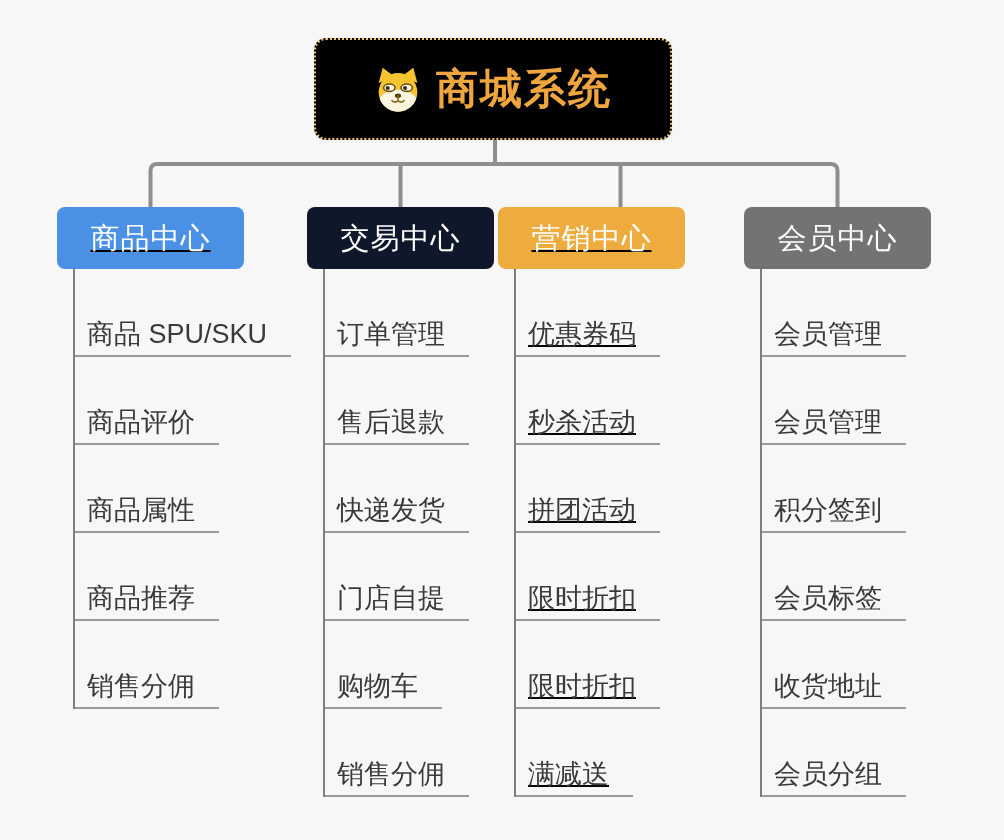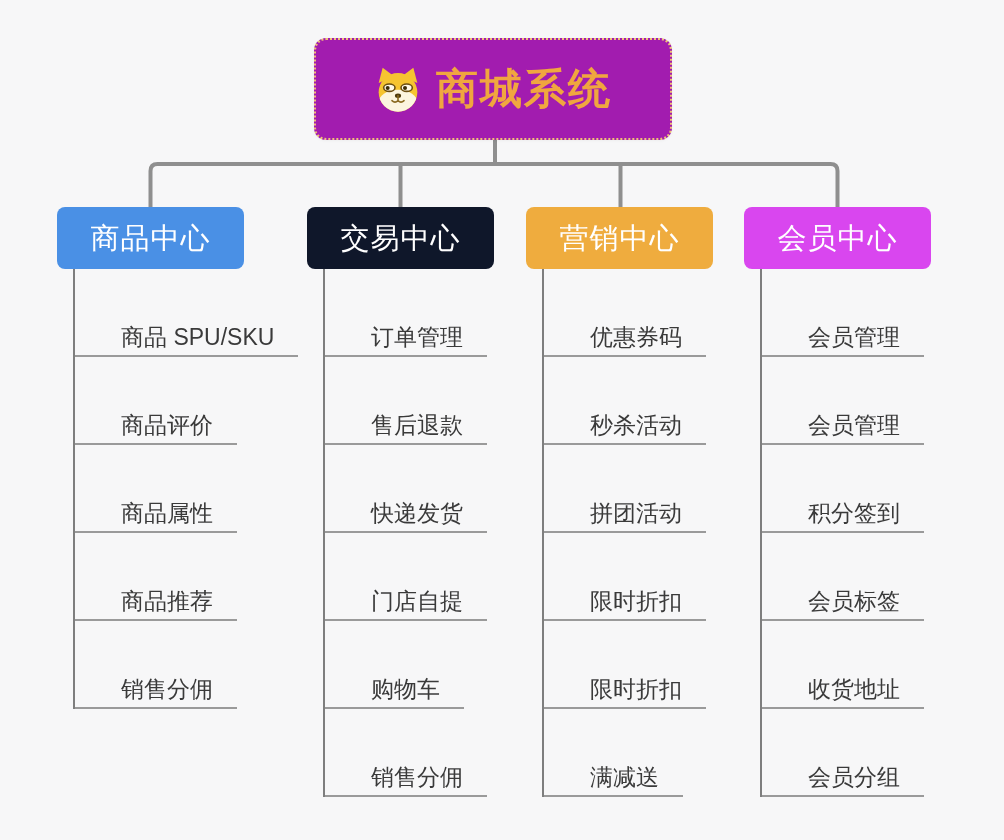--- a/index.html
+++ b/index.html
@@ -10,21 +10,21 @@
     overflow:hidden;
   }
   #canvas{position:relative;width:1004px;height:840px;}
 
   
   #connectors{position:absolute;left:0;top:0;width:1004px;height:840px;pointer-events:none;}
 
   
   .root-node{
     position:absolute;left:314px;top:38px;width:358px;height:102px;
-    background:#a21caf;border:2px dotted #EFC177;border-radius:12px;
+    background:#000000;border:2px dotted #EFC177;border-radius:12px;
     box-sizing:border-box;
     display:flex;align-items:center;justify-content:center;gap:14px;
     box-shadow:0 1px 3px rgba(0,0,0,0.04);
   }
   .root-title{
     font-size:42px;font-weight:600;letter-spacing:2px;line-height:1;
     white-space:nowrap;
   }
   .root-icon{width:48px;height:48px;flex:0 0 auto;}
 
@@ -42,23 +42,23 @@
   .branch-children{
     margin-left:16px;
     border-left:2px solid #7E7E7E;
   }
   .child-item{
     height:88px;
     display:flex;align-items:flex-end;
   }
   .child-item > span{
     display:inline-block;width:max-content;
-    padding:0 24px 5px 46px;
+    padding:0 24px 5px 12px;
     border-bottom:2px solid #9A9A9A;
-    font-size:23px;color:#3A3A3A;line-height:1.15;
+    font-size:27px;color:#3A3A3A;line-height:1.15;
     white-space:nowrap;
   }
 </style>
 </head>
 <body>
 
 <div id="canvas">
 
   <svg id="connectors" viewBox="0 0 1004 840" xmlns="http://www.w3.org/2000/svg">
     <g fill="none" stroke="#8F8F8F" stroke-width="4">
@@ -85,21 +85,21 @@
       <circle cx="20.5" cy="34.6" r="3" fill="#3E2D06"></circle>
       <circle cx="46.5" cy="34.6" r="3" fill="#3E2D06"></circle>
       <ellipse cx="36" cy="46" rx="4.6" ry="3.4" fill="#4E3A0C"></ellipse>
       <path d="M36 46 L36 53 M27 53.5 Q31.5 58 36 53.5 Q40.5 58 45 53.5" stroke="#8A6A20" stroke-width="2.4" fill="none" stroke-linecap="round"></path>
     </svg>
     <span class="root-title" style="color: rgb(240, 166, 63);">商城系统</span>
   </div>
 
   <div id="branches">
   <div class="branch" style="left: 57px;">
-    <div class="branch-header" style="background: rgb(74, 144, 229);">
+    <div class="branch-header" style="background: rgb(74, 144, 229); text-decoration: underline;">
       <span class="branch-label">商品中心</span>
     </div>
     <div class="branch-children">
           <div class="child-item">
             <span>商品 SPU/SKU</span>
           </div>
           <div class="child-item">
             <span>商品评价</span>
           </div>
           <div class="child-item">
@@ -133,21 +133,21 @@
           </div>
           <div class="child-item">
             <span>购物车</span>
           </div>
           <div class="child-item">
             <span>销售分佣</span>
           </div>
         </div>
   </div>
 
-  <div class="branch" style="left: 526px;">
+  <div class="branch" style="left: 498px; text-decoration: underline;">
     <div class="branch-header" style="background: rgb(239, 172, 62);">
       <span class="branch-label">营销中心</span>
     </div>
     <div class="branch-children">
           <div class="child-item">
             <span>优惠券码</span>
           </div>
           <div class="child-item">
             <span>秒杀活动</span>
           </div>
@@ -160,21 +160,21 @@
           <div class="child-item">
             <span>限时折扣</span>
           </div>
           <div class="child-item">
             <span>满减送</span>
           </div>
         </div>
   </div>
 
   <div class="branch" style="left: 744px;">
-    <div class="branch-header" style="background: #d946ef;">
+    <div class="branch-header" style="background: #737373;">
       <span class="branch-label">会员中心</span>
     </div>
     <div class="branch-children">
           <div class="child-item">
             <span>会员管理</span>
           </div>
           <div class="child-item">
             <span>会员管理</span>
           </div>
           <div class="child-item">

